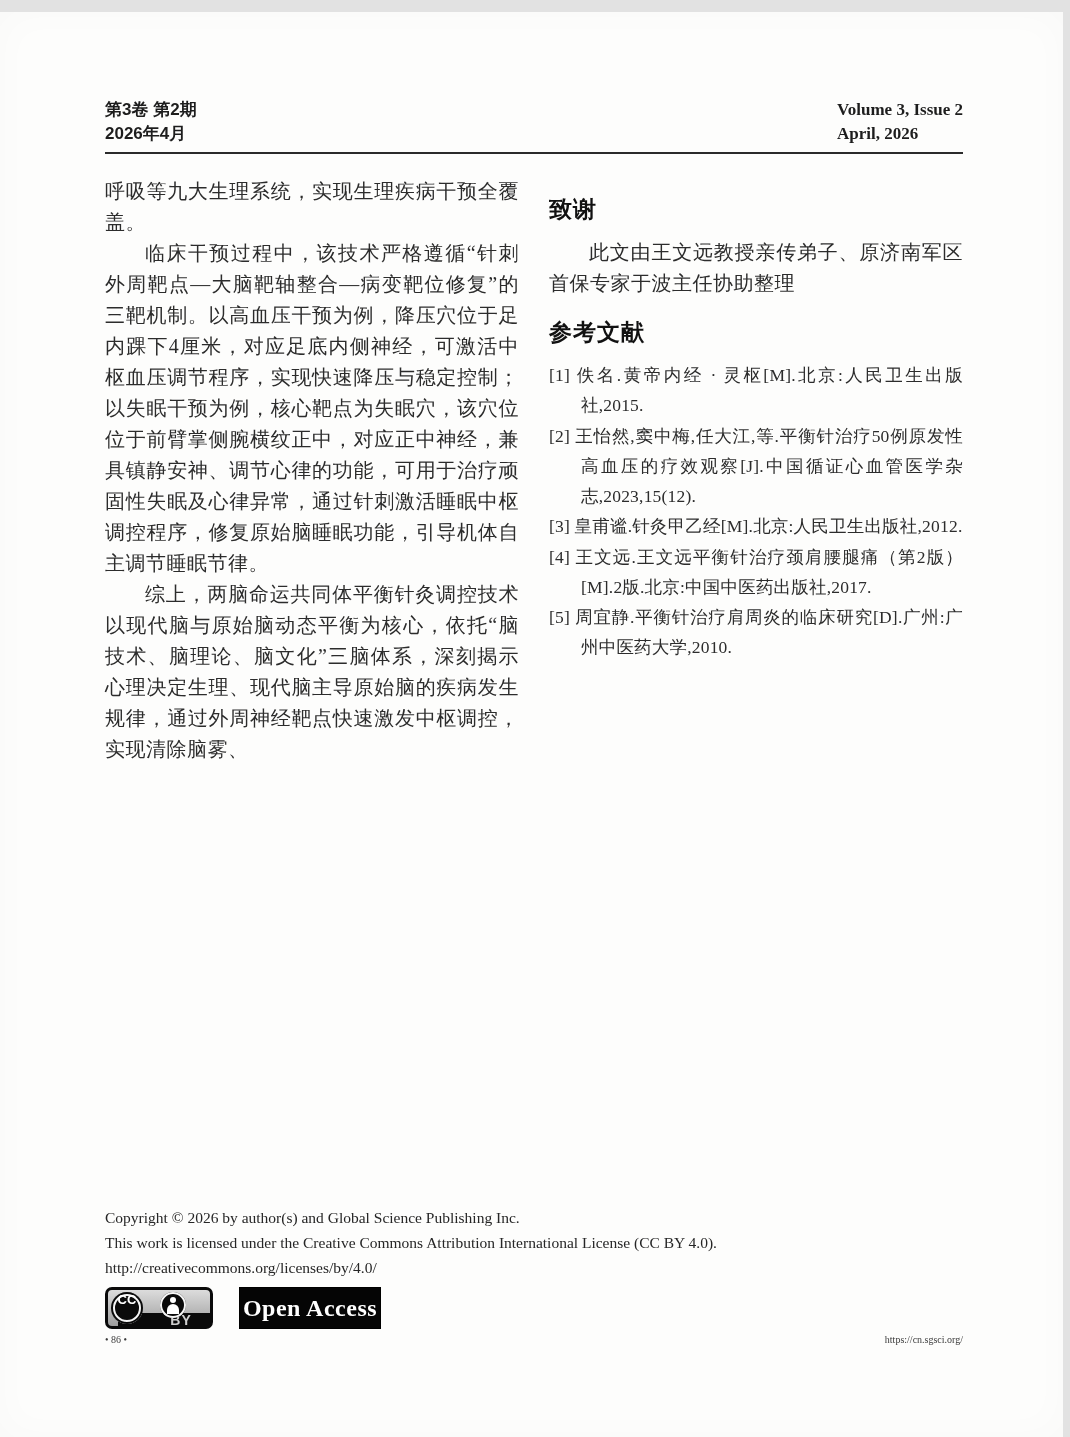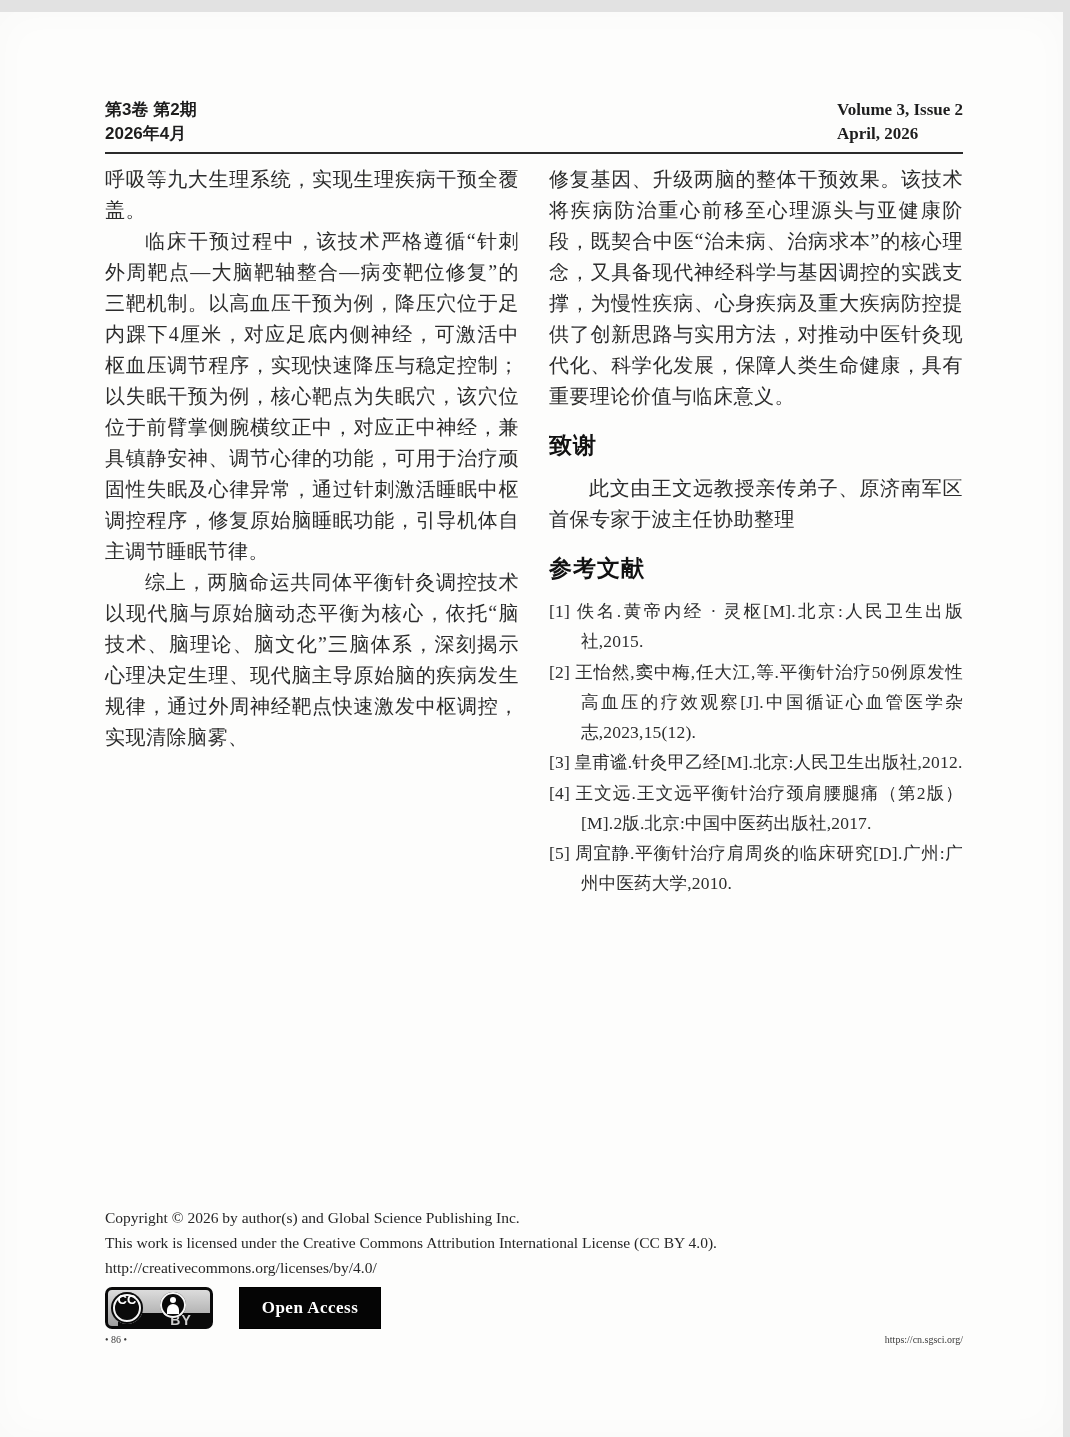--- a/index.html
+++ b/index.html
@@ -19,21 +19,21 @@
     padding:86px 100px 0 105px;
     color:#262626;
   }
   
   .journal-header{display:flex;justify-content:space-between;align-items:flex-end;}
   .jh-left div, .jh-right div{font-weight:bold;font-size:17px;line-height:24px;}
   .jh-left{font-family:"Liberation Sans","DejaVu Sans",sans-serif;color:#1d1d1d;}
   .jh-right{color:#1d1d1d;}
   .header-rule{border:0;border-top:2px solid #2b2b2b;margin:6px 0 0 0;}
   
-  .columns{display:flex;gap:30px;margin-top:10px;}
+  .columns{display:flex;gap:30px;margin-top:22px;}
   .col{flex:1;min-width:0;}
   .col p{
     margin:0;font-size:20px;line-height:1.55;text-align:justify;
     color:#2c2c2c;letter-spacing:0.5px;
   }
   .col p.indent{text-indent:2em;}
   .section-heading{
     font-family:"Liberation Sans","DejaVu Sans",sans-serif;
     font-size:23px;font-weight:bold;color:#111;
     margin:18px 0 12px 0;letter-spacing:1px;
@@ -87,21 +87,21 @@
     position:absolute;left:50%;top:12px;transform:translateX(-50%);
     width:12px;height:10px;border-radius:6px 6px 0 0;background:#fff;
   }
   
   .oa-badge{
     width:140px;height:40px;background:#050505;
     display:flex;align-items:center;justify-content:center;
     border:1px solid #000;
   }
   .oa-badge span{
-    color:#fff;font-weight:bold;font-size:17px;
+    color:#fff;font-weight:bold;font-size:24px;
     font-family:"Liberation Serif","DejaVu Serif",serif;letter-spacing:0.5px;
   }
   
   .page-footer{
     position:absolute;left:105px;right:100px;top:1322px;
     display:flex;justify-content:space-between;
     font-size:10px;color:#3a3a3a;
   }
 </style>
 </head>
@@ -122,21 +122,20 @@
     </div>
     <hr class="header-rule">
 
     <div class="columns">
       <div class="col">
         <p>呼吸等九大生理系统，实现生理疾病干预全覆盖。</p>
         <p class="indent">临床干预过程中，该技术严格遵循“针刺外周靶点—大脑靶轴整合—病变靶位修复”的三靶机制。以高血压干预为例，降压穴位于足内踝下4厘米，对应足底内侧神经，可激活中枢血压调节程序，实现快速降压与稳定控制；以失眠干预为例，核心靶点为失眠穴，该穴位位于前臂掌侧腕横纹正中，对应正中神经，兼具镇静安神、调节心律的功能，可用于治疗顽固性失眠及心律异常，通过针刺激活睡眠中枢调控程序，修复原始脑睡眠功能，引导机体自主调节睡眠节律。</p>
         <p class="indent">综上，两脑命运共同体平衡针灸调控技术以现代脑与原始脑动态平衡为核心，依托“脑技术、脑理论、脑文化”三脑体系，深刻揭示心理决定生理、现代脑主导原始脑的疾病发生规律，通过外周神经靶点快速激发中枢调控，实现清除脑雾、</p>
       </div>
       <div class="col">
-        <p>修复基因、升级两脑的整体干预效果。该技术将疾病防治重心前移至心理源头与亚健康阶段，既契合中医“治未病、治病求本”的核心理念，又具备现代神经科学与基因调控的实践支撑，为慢性疾病、心身疾病及重大疾病防控提供了创新思路与实用方法，对推动中医针灸现代化、科学化发展，保障人类生命健康，具有重要理论价值与临床意义。</p>
         <div class="section-heading">致谢</div>
         <p class="indent">此文由王文远教授亲传弟子、原济南军区首保专家于波主任协助整理</p>
         <div class="section-heading">参考文献</div>
         <div class="refs">
           <div class="ref">[1] 佚名.黄帝内经 · 灵枢[M].北京:人民卫生出版社,2015.</div>
           <div class="ref">[2] 王怡然,窦中梅,任大江,等.平衡针治疗50例原发性高血压的疗效观察[J].中国循证心血管医学杂志,2023,15(12).</div>
           <div class="ref">[3] 皇甫谧.针灸甲乙经[M].北京:人民卫生出版社,2012.</div>
           <div class="ref">[4] 王文远.王文远平衡针治疗颈肩腰腿痛（第2版）[M].2版.北京:中国中医药出版社,2017.</div>
           <div class="ref">[5] 周宜静.平衡针治疗肩周炎的临床研究[D].广州:广州中医药大学,2010.</div>
         </div>

